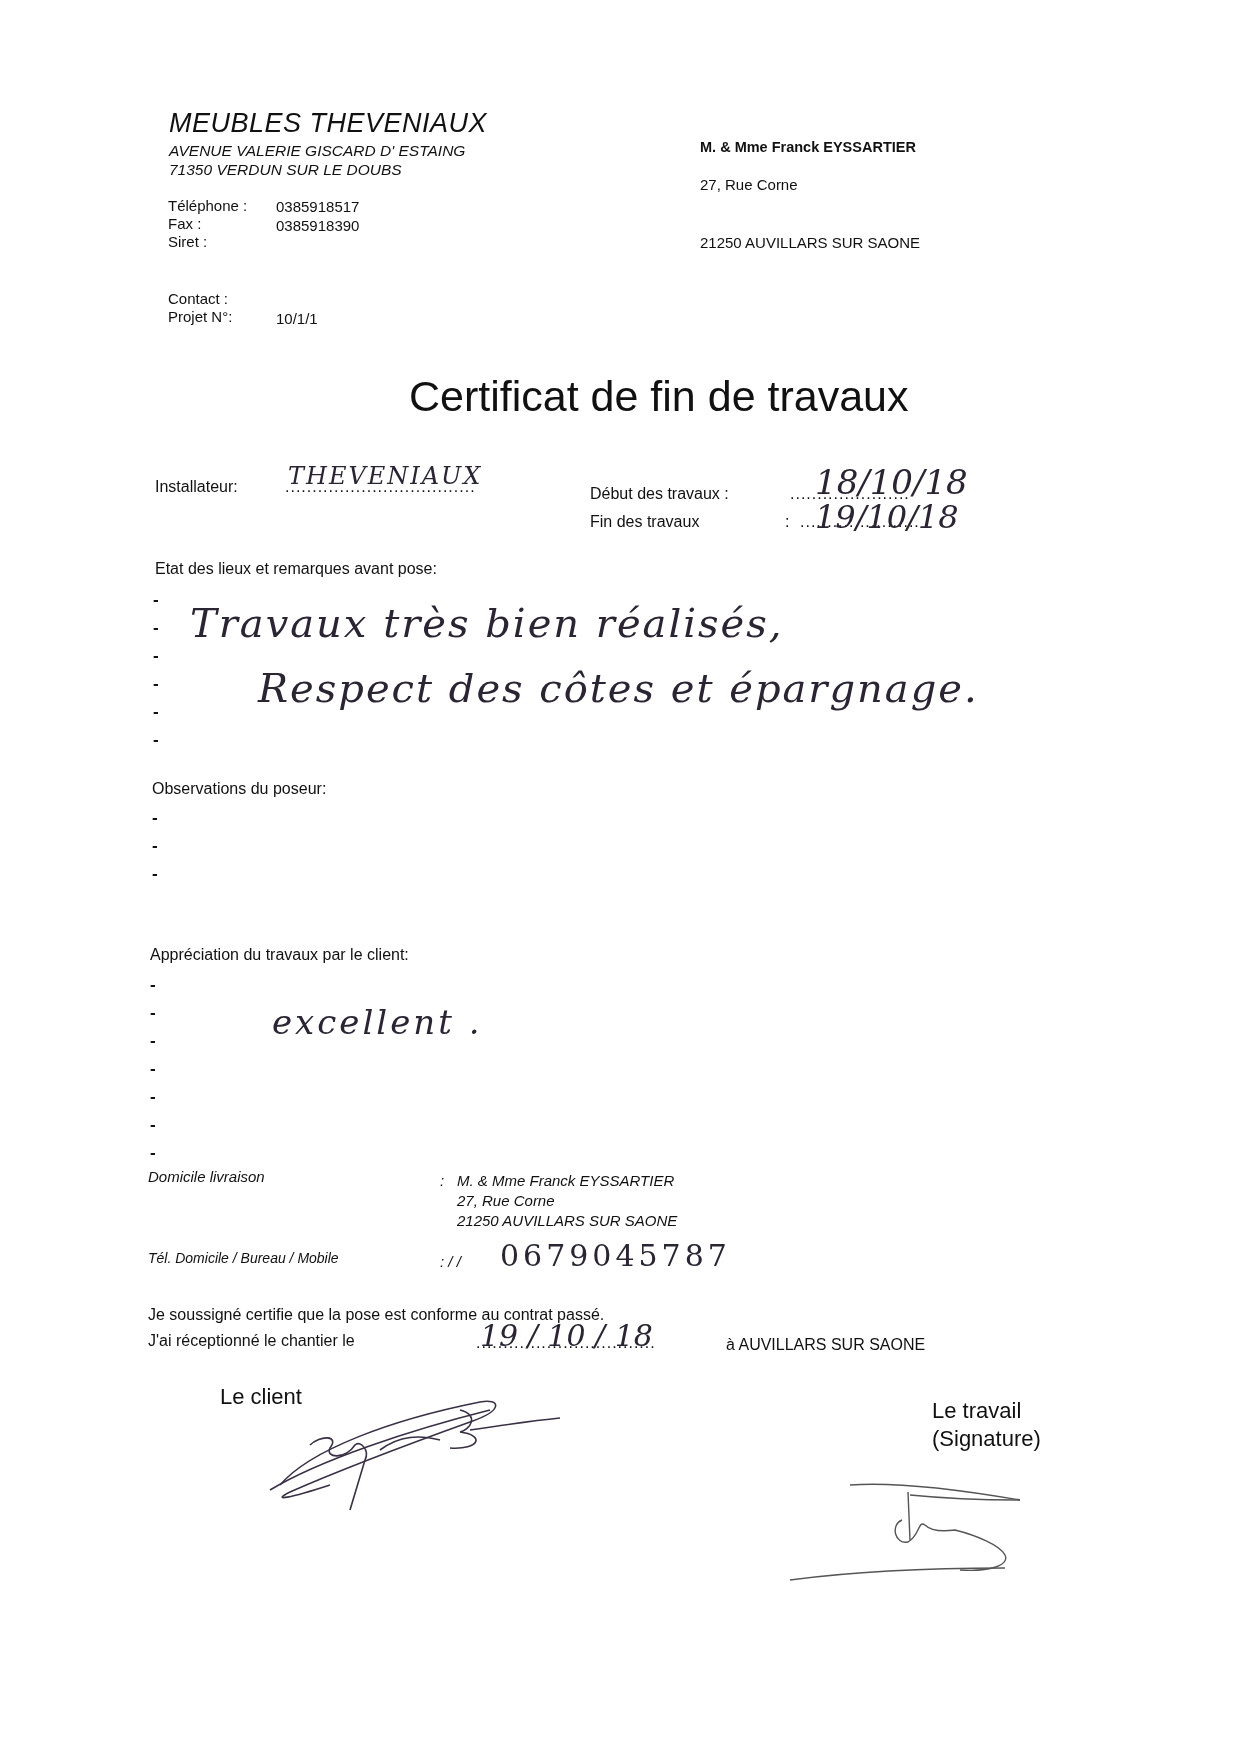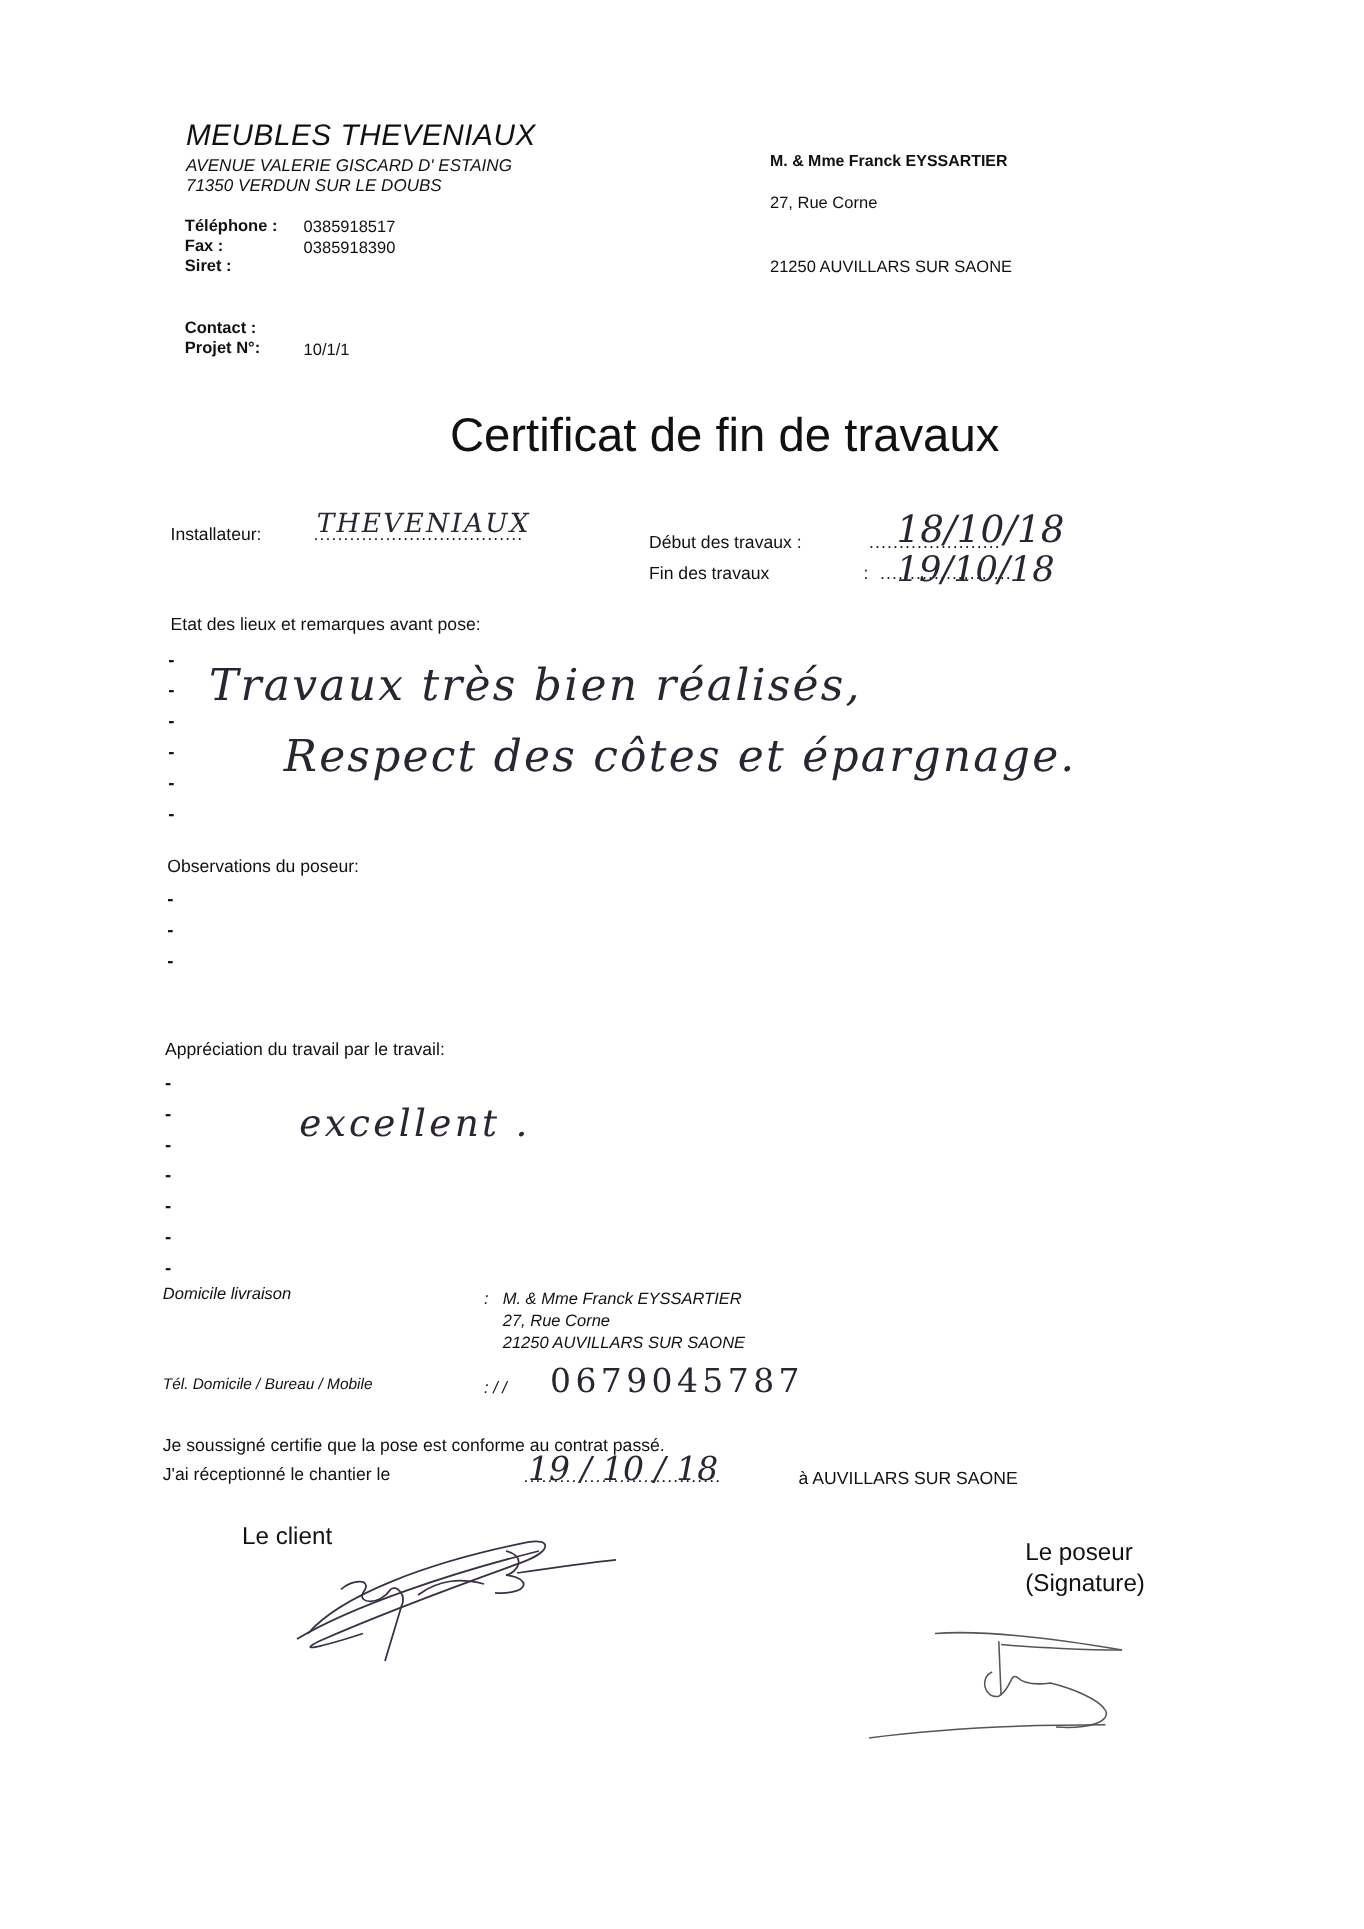--- a/index.html
+++ b/index.html
@@ -2,21 +2,21 @@
 <html><head>
 <meta charset="utf-8">
 <style>
   html, body { margin: 0; padding: 0; background: #ffffff; }
   body { width: 1240px; height: 1754px; position: relative; overflow: hidden;
          font-family: "Liberation Sans", sans-serif; color: #111; }
   .abs { position: absolute; white-space: nowrap; }
   .hand { font-family: "DejaVu Serif", serif; font-style: italic; color: #2a2433; }
   .company-name { left: 169px; top: 108px; font-size: 27px; font-style: italic; letter-spacing: 0.5px; text-align: center; }
   .company-line { left: 169px; font-size: 15.5px; font-style: italic; }
-  .kv-label { left: 168px; font-size: 15px; font-weight: bold; }
+  .kv-label { left: 168px; font-size: 15px; }
   .kv-value { left: 276px; font-size: 15px; }
   .client-block { left: 700px; font-size: 15px; }
   .title { left: 409px; top: 372px; font-size: 43px; }
   .section-label { font-size: 16px; }
   .dash { font-size: 17px; font-weight: bold; }
   .dots { letter-spacing: 1px; }
   .small-italic { font-size: 15px; font-style: italic; }
   .sig-label { font-size: 22px; }
   svg.sig { position: absolute; overflow: visible; }
 </style>
@@ -64,21 +64,21 @@
 <div class="abs dash" style="left:153px; top:702px;">-</div>
 <div class="abs dash" style="left:153px; top:730px;">-</div>
 <div class="abs hand" style="left:190px; top:600px; font-size:40px; letter-spacing:2px;">Travaux très bien réalisés,</div>
 <div class="abs hand" style="left:258px; top:665px; font-size:40px; letter-spacing:2px;">Respect des côtes et épargnage.</div>
 
 <div class="abs section-label" style="left:152px; top:780px;">Observations du poseur:</div>
 <div class="abs dash" style="left:152px; top:808px;">-</div>
 <div class="abs dash" style="left:152px; top:836px;">-</div>
 <div class="abs dash" style="left:152px; top:864px;">-</div>
 
-<div class="abs section-label" style="left:150px; top:946px;">Appréciation du travail par le travail:</div>
+<div class="abs section-label" style="left:150px; top:946px;">Appréciation du travaux par le client:</div>
 <div class="abs dash" style="left:150px; top:975px;">-</div>
 <div class="abs dash" style="left:150px; top:1003px;">-</div>
 <div class="abs dash" style="left:150px; top:1031px;">-</div>
 <div class="abs dash" style="left:150px; top:1059px;">-</div>
 <div class="abs dash" style="left:150px; top:1087px;">-</div>
 <div class="abs dash" style="left:150px; top:1115px;">-</div>
 <div class="abs dash" style="left:150px; top:1143px;">-</div>
 <div class="abs hand" style="left:272px; top:1002px; font-size:34px; letter-spacing:3px;">excellent .</div>
 
 <div class="abs small-italic" style="left:148px; top:1168px;">Domicile livraison</div>
@@ -91,21 +91,21 @@
 <div class="abs small-italic" style="left:440px; top:1253px;">: / /</div>
 <div class="abs hand" style="left:500px; top:1238px; font-size:30px; letter-spacing:4px; font-style:normal;">0679045787</div>
 
 <div class="abs section-label" style="left:148px; top:1306px;">Je soussigné certifie que la pose est conforme au contrat passé.</div>
 <div class="abs section-label" style="left:148px; top:1332px;">J'ai réceptionné  le chantier  le</div>
 <div class="abs section-label dots" style="left:476px; top:1334px;">.................................</div>
 <div class="abs hand" style="left:480px; top:1318px; font-size:30px;">19 / 10 / 18</div>
 <div class="abs section-label" style="left:726px; top:1336px;">à AUVILLARS SUR SAONE</div>
 
 <div class="abs sig-label" style="left:220px; top:1384px;">Le client</div>
-<div class="abs sig-label" style="left:932px; top:1398px;">Le poseur</div>
+<div class="abs sig-label" style="left:932px; top:1398px;">Le travail</div>
 <div class="abs sig-label" style="left:932px; top:1426px;">(Signature)</div>
 
 <svg class="sig" style="left:270px; top:1390px;" width="280" height="130">
   <g fill="none" stroke="#3a3045" stroke-width="1.6">
     <path d="M10 95 C 40 60, 120 30, 210 12 C 230 8, 235 20, 200 32 C 150 50, 70 80, 20 102 C 0 112, 20 108, 60 95"></path>
     <path d="M 0 100 C 50 70, 140 40, 220 20"></path>
     <path d="M 40 55 C 50 45, 70 45, 60 58 C 55 68, 75 70, 85 55 C 90 50, 100 60, 95 70 L 80 120"></path>
     <path d="M 110 60 C 130 45, 150 45, 170 50"></path>
     <path d="M 190 20 C 210 25, 200 40, 190 42 C 215 45, 210 60, 180 58"></path>
     <path d="M 200 40 C 240 34, 270 30, 290 28"></path>

